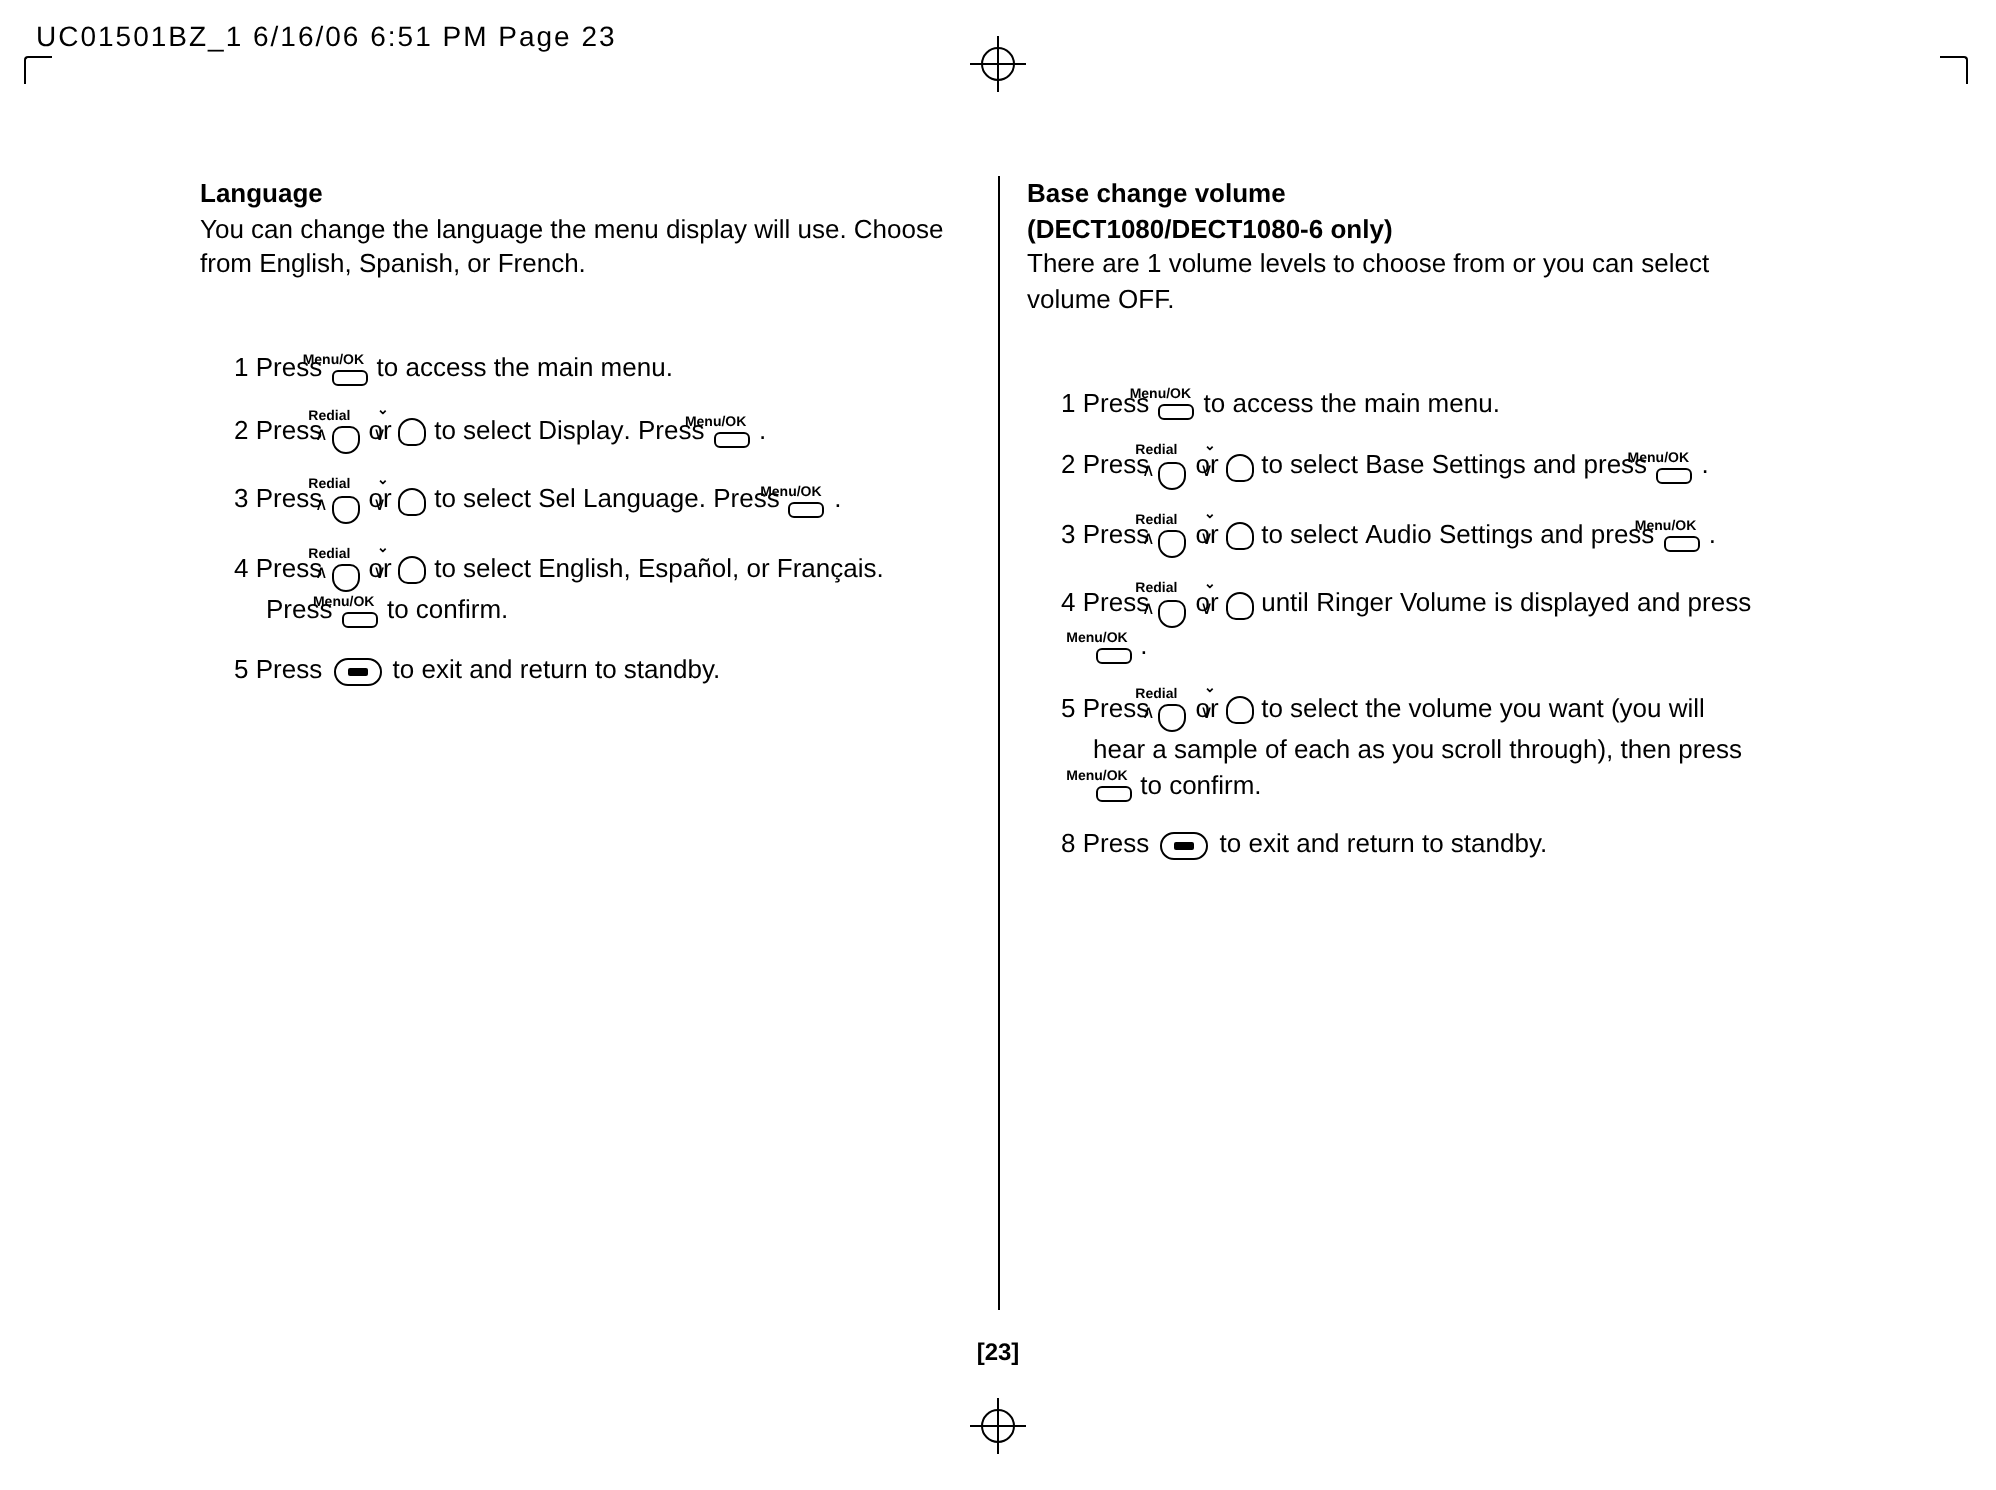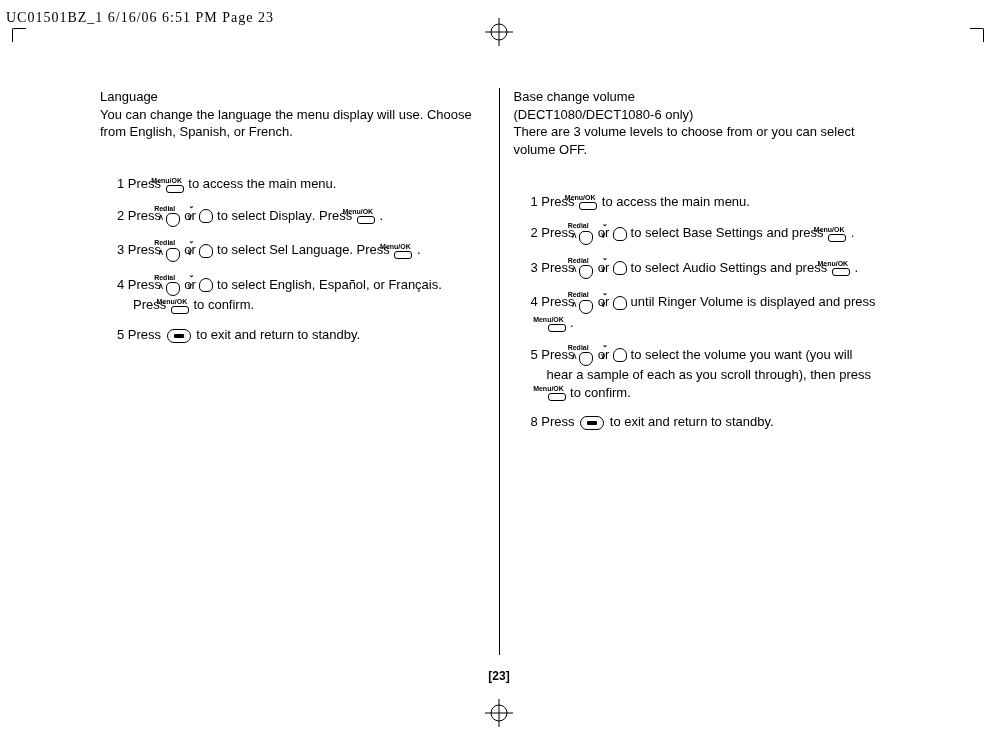--- a/index.html
+++ b/index.html
@@ -10,22 +10,22 @@
     font-size: 13px;
     color: #000;
     background: #fff;
     width: 998px;
     height: 745px;
     position: relative;
   }
   .header {
     position: absolute;
     top: 10px;
-    left: 6px;
-    font-family: Liberation Serif, serif;
+    left: 18px;
+    font-family: Liberation Sans, sans-serif;
     font-size: 14px;
     letter-spacing: 1px;
   }
   .crop-corner {
     position: absolute;
     width: 14px;
     height: 14px;
   }
   .crop-tl { top: 28px; left: 12px; border-left: 1px solid #000; border-top: 1px solid #000; border-top-left-radius: 2px; }
   .crop-tr { top: 28px; right: 14px; border-right: 1px solid #000; border-top: 1px solid #000; border-top-right-radius: 2px; }
@@ -43,21 +43,21 @@
   .col {
     flex: 1;
     padding: 0 10px;
     line-height: 1.35;
   }
   .divider {
     width: 1px;
     background: #000;
     margin: 0 4px;
   }
-  .head-bold { font-weight: normal; }
+  .head-bold { font-weight: bold; }
   ol.steps { list-style: none; padding: 0; margin: 17px; }
   ol.steps > li { margin-bottom: 12px; padding-left: 16px; text-indent: -16px; }
   .mono { font-family: Liberation Sans, sans-serif; }
   .icon-box {
     display: inline-block;
     vertical-align: middle;
     text-align: center;
     line-height: 1;
     margin: 0 1px;
   }
@@ -161,21 +161,21 @@
         <span>5  Press </span><span class="end-key"></span><span>  to exit and return to standby.</span>
       </li>
     </ol>
   </div>
 
   <div class="divider"></div>
 
   <div class="col">
     <div class="head-bold">Base change volume</div>
     <div class="head-bold">(DECT1080/DECT1080-6 only)</div>
-    <div>There are 3 volume levels to choose from or you can select volume OFF.</div>
+    <div>There are 1 volume levels to choose from or you can select volume OFF.</div>
     <br>
     <ol class="steps">
       <li>
         <span>1  Press </span><span class="icon-box menuok"><span class="lbl">Menu/OK</span><span class="key"></span></span><span> to access the main menu.</span>
       </li>
       <li>
         <span>2  Press </span><span class="icon-box redial"><span class="lbl">Redial</span><span class="arrow-key arrow-up"></span></span><span> or </span><span class="down-key down-v"><span class="dlbl">⌄</span></span><span> to select </span><span class="mono">Base Settings</span><span> and press </span><span class="icon-box menuok"><span class="lbl">Menu/OK</span><span class="key"></span></span><span> .</span>
       </li>
       <li>
         <span>3  Press </span><span class="icon-box redial"><span class="lbl">Redial</span><span class="arrow-key arrow-up"></span></span><span> or </span><span class="down-key down-v"><span class="dlbl">⌄</span></span><span> to select </span><span class="mono">Audio Settings</span><span> and press </span><span class="icon-box menuok"><span class="lbl">Menu/OK</span><span class="key"></span></span><span> .</span>

